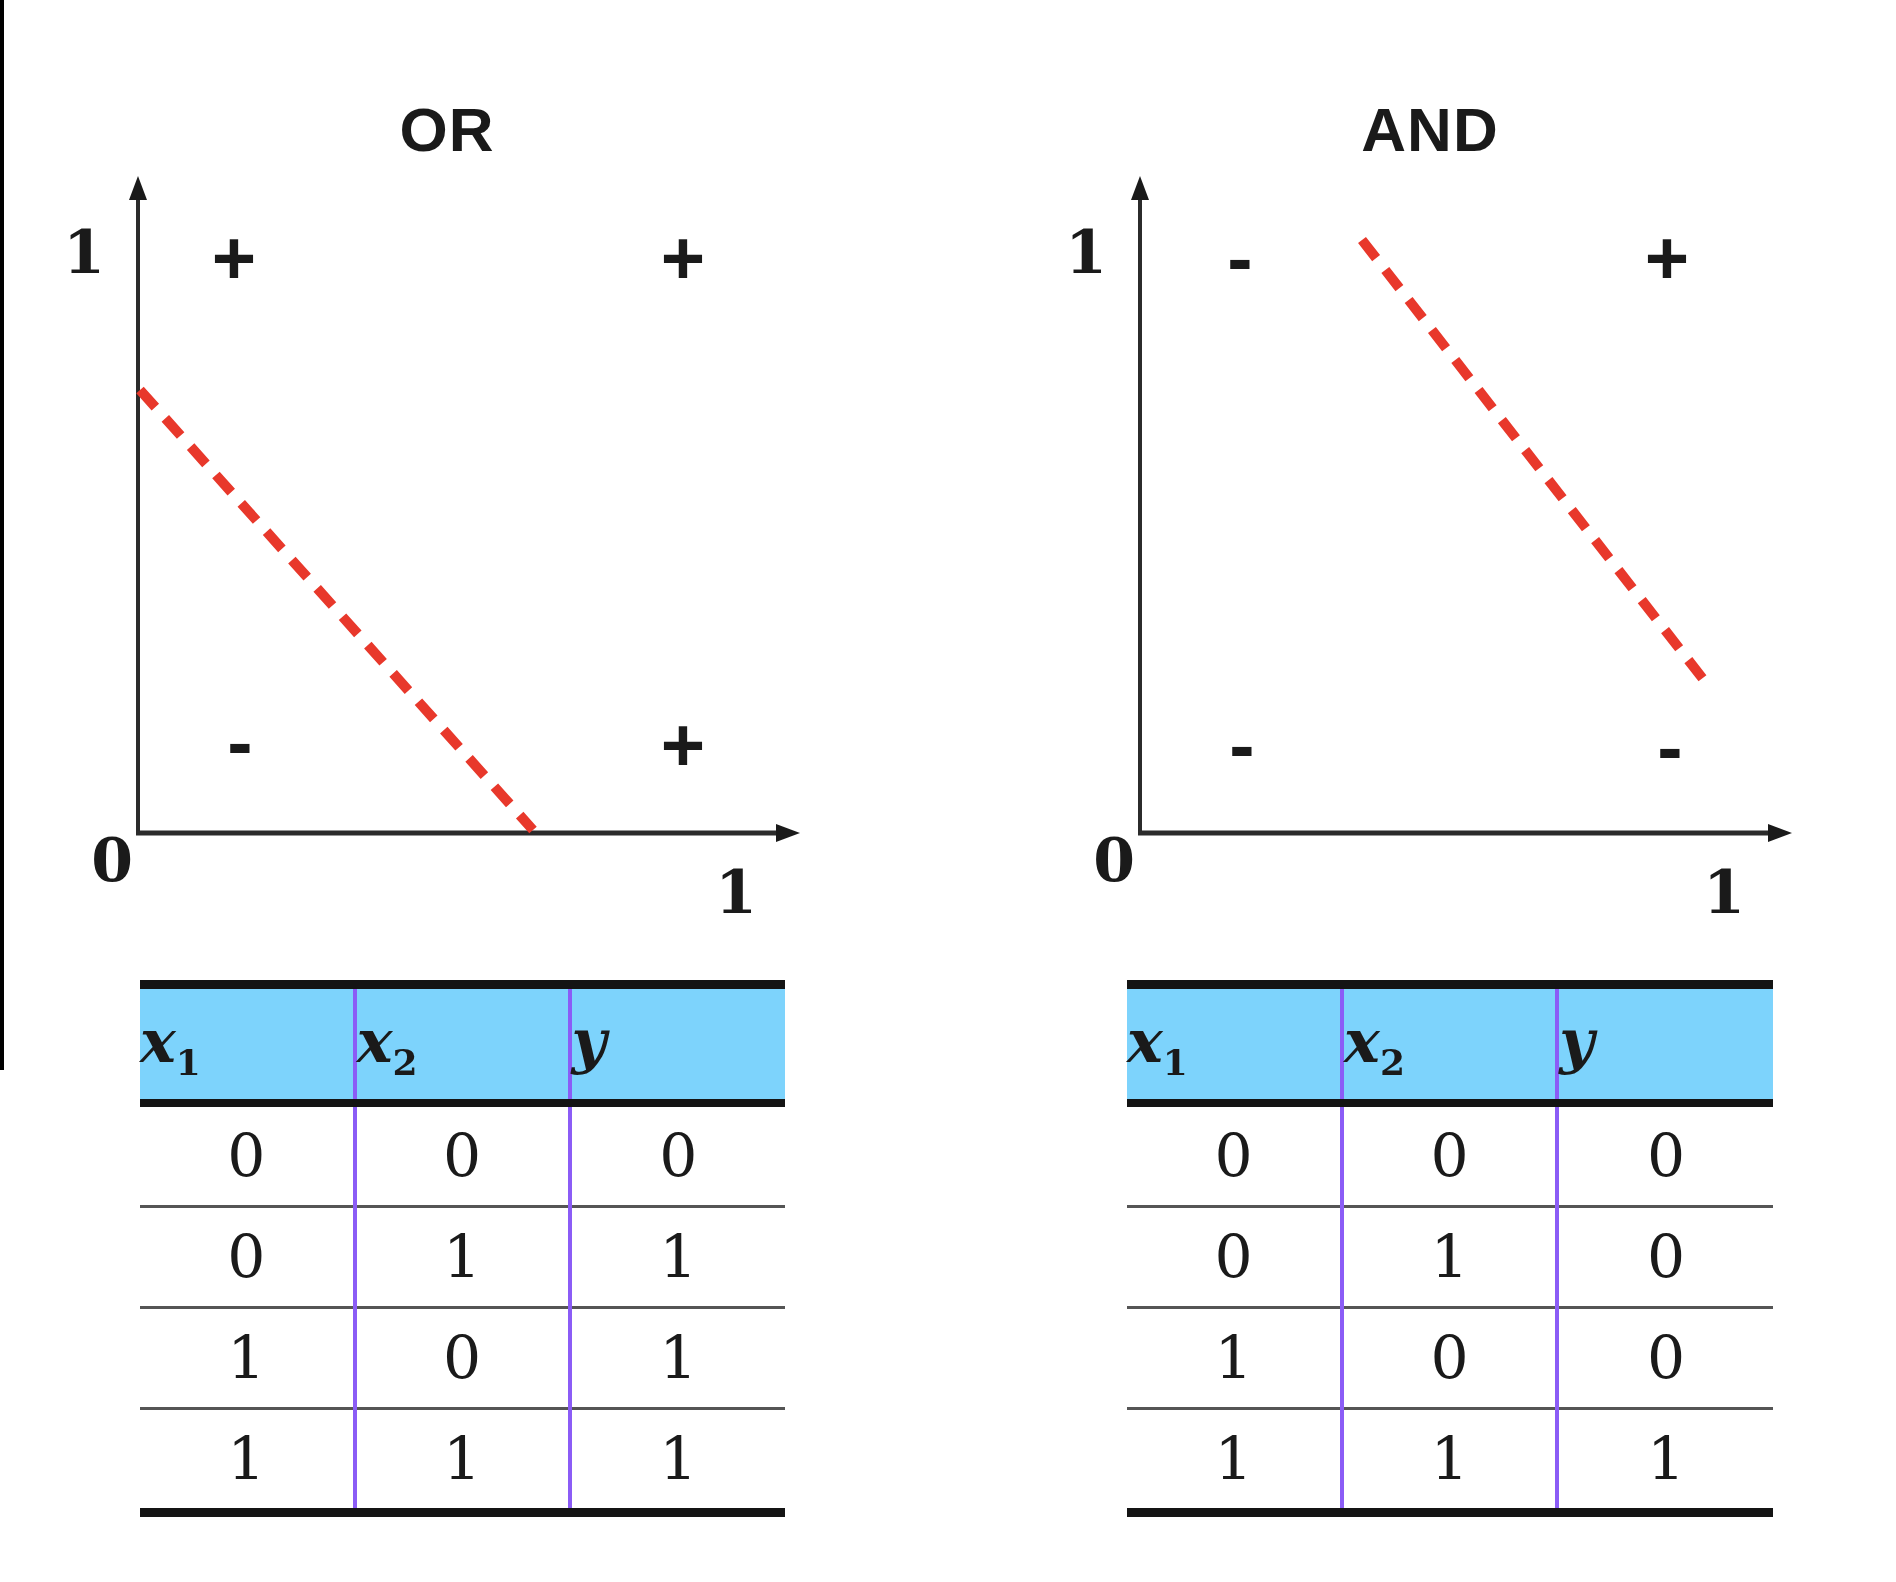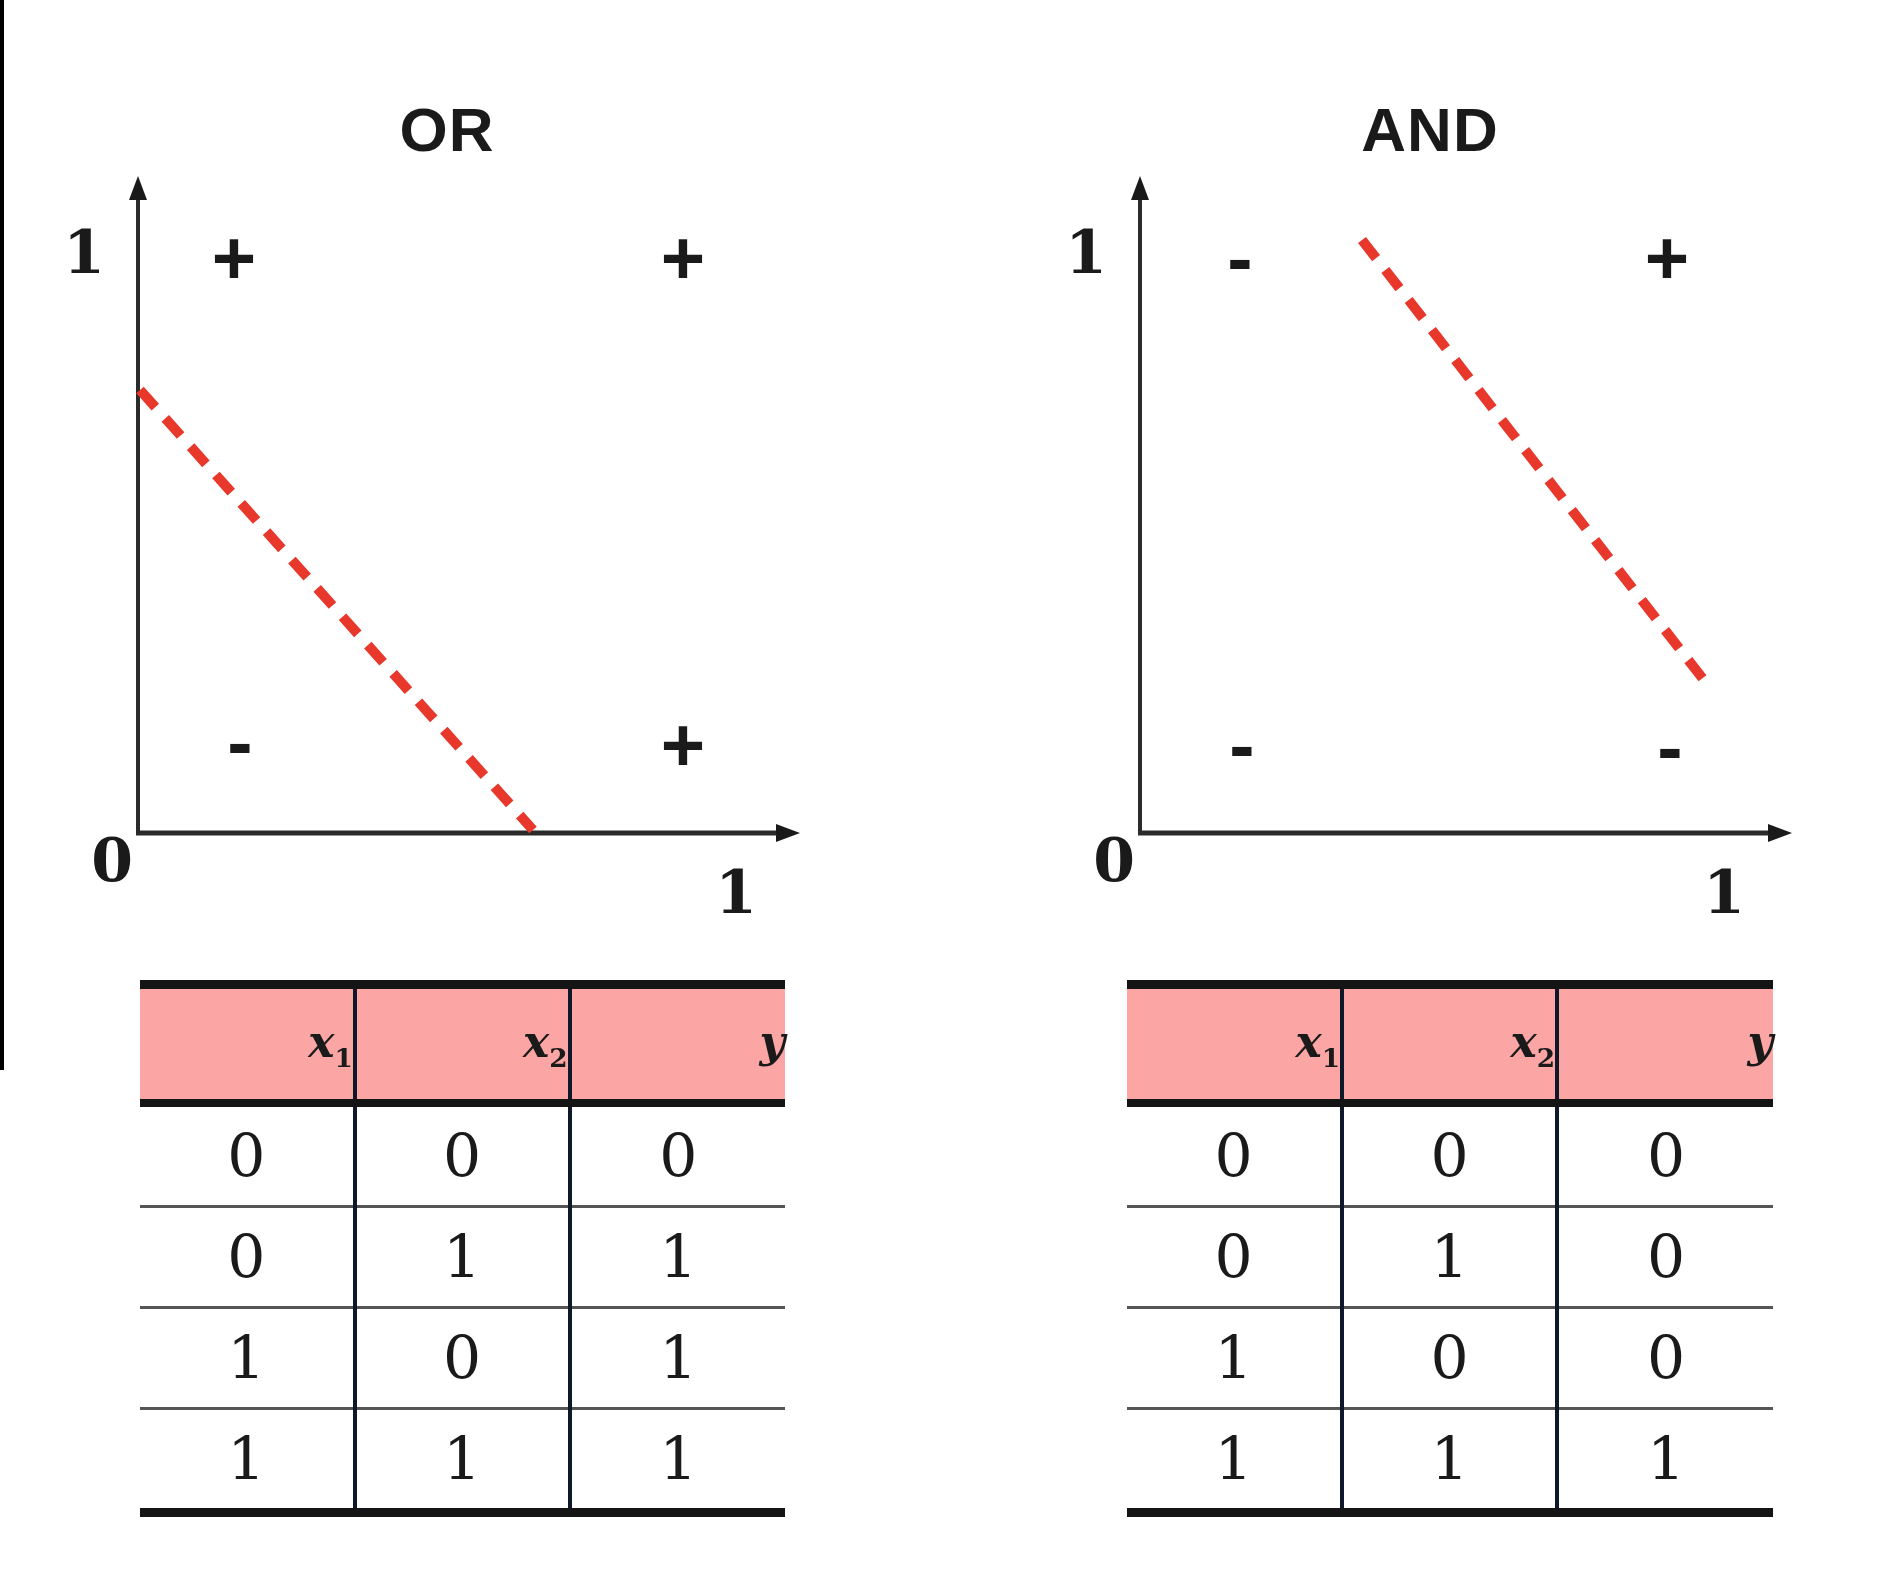--- a/index.html
+++ b/index.html
@@ -12,25 +12,25 @@
   .lbl { position:absolute; transform:translate(-50%,-50%); line-height:1; white-space:nowrap; }
   .panel-title { font-weight:700; font-size:62px; letter-spacing:1px; }
   .axis-num { font-family:"DejaVu Serif", serif; font-weight:700; font-size:60px; }
   .sign { font-weight:700; font-size:76px; }
   .truth {
     position:absolute; border-collapse:collapse; table-layout:fixed;
     font-family:"DejaVu Serif", serif; font-size:60px;
     border-top:9px solid #141414; border-bottom:9px solid #141414;
   }
   .truth th {
-    background:#fca5a5; height:110px; border-bottom:8px solid #141414;
-    font-size:44px; font-weight:700; font-style:italic; text-align:right;
+    background:#7dd3fc; height:110px; border-bottom:8px solid #141414;
+    font-size:60px; font-weight:700; font-style:italic; text-align:left;
   }
   .truth td { height:98px; text-align:center; }
-  .truth td, .truth th { border-left:4px solid #0f172a; padding:0; }
+  .truth td, .truth th { border-left:4px solid #8b5cf6; padding:0; }
   .truth td:first-child, .truth th:first-child { border-left:none; }
   .truth tbody tr + tr td { border-top:3px solid #555; }
   .truth sub { font-style:normal; font-size:0.6em; }
 </style>
 </head>
 <body>
 
 <div class="canvas">
 
   <div class="edge-line"></div>

